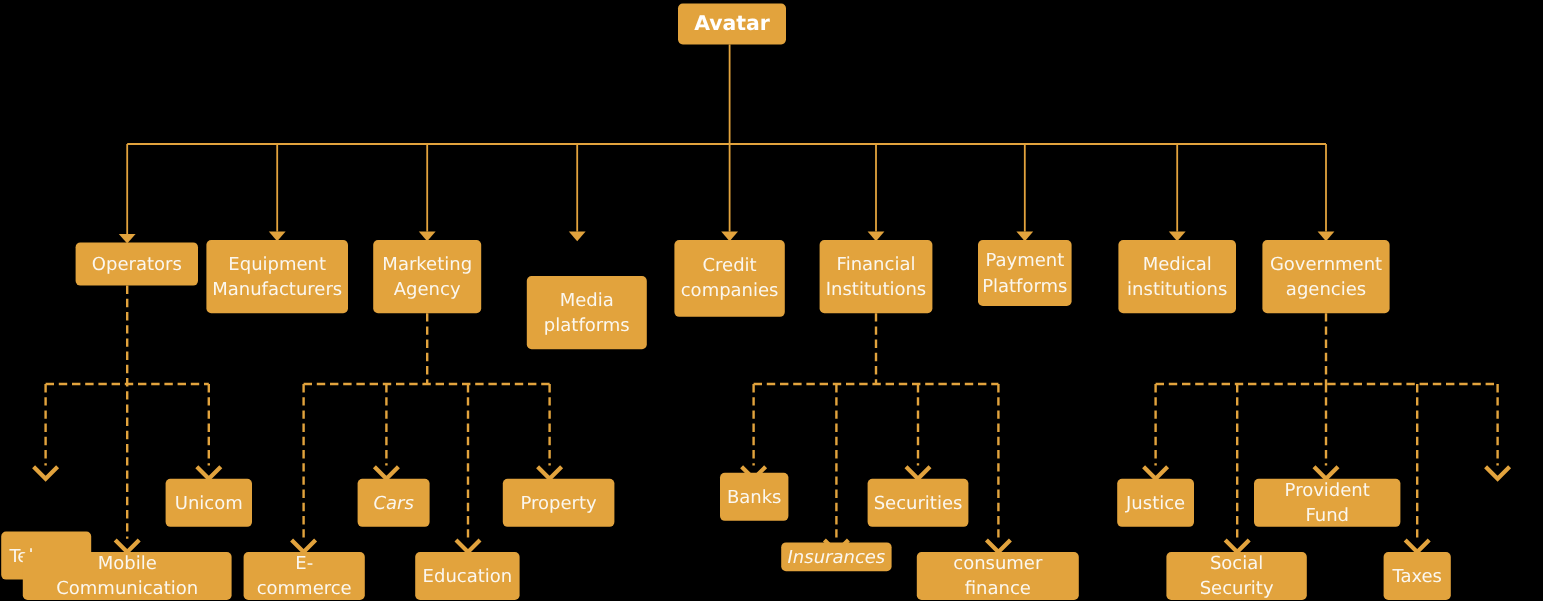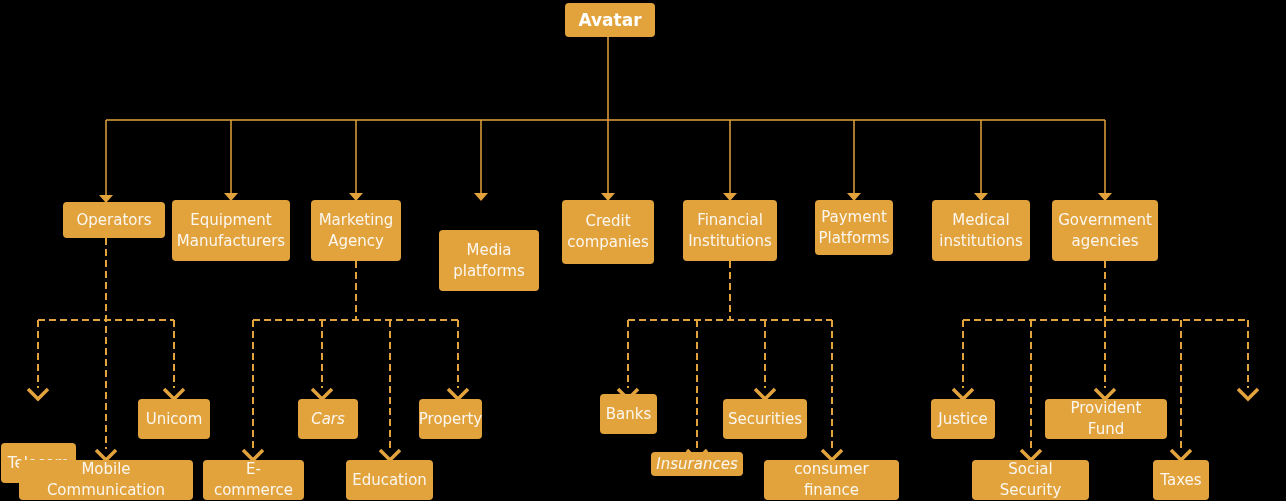--- a/index.html
+++ b/index.html
@@ -124,21 +124,21 @@
   <div class="node" style="left:439px;top:200px;width:100px;height:61px;margin-top:30px;">Media platforms</div>
   <div class="node" style="left:562px;top:200px;width:92px;height:64px;">Credit companies</div>
   <div class="node" style="left:683px;top:200px;width:94px;height:61px;">Financial Institutions</div>
   <div class="node" style="left:815px;top:200px;width:78px;height:55px;">Payment Platforms</div>
   <div class="node" style="left:932px;top:200px;width:98px;height:61px;">Medical institutions</div>
   <div class="node" style="left:1052px;top:200px;width:106px;height:61px;">Government agencies</div>
 
   <div class="node" style="left:1px;top:399px;width:75px;height:40px;margin-top:44px;">Telecom</div>
   <div class="node" style="left:138px;top:399px;width:72px;height:40px;">Unicom</div>
   <div class="node" style="left:298px;top:399px;width:60px;height:40px;font-style:italic;">Cars</div>
-  <div class="node" style="left:419px;top:399px;width:63px;height:40px;">Property</div>
+  <div class="node" style="left:419px;top:399px;width:93px;height:40px;">Property</div>
   <div class="node" style="left:600px;top:394px;width:57px;height:40px;">Banks</div>
   <div class="node" style="left:723px;top:399px;width:84px;height:40px;">Securities</div>
   <div class="node" style="left:931px;top:399px;width:64px;height:40px;">Justice</div>
   <div class="node" style="left:1045px;top:399px;width:122px;height:40px;">Provident Fund</div>
 
   <div class="node" style="left:19px;top:460px;width:174px;height:40px;">Mobile Communication</div>
   <div class="node" style="left:203px;top:460px;width:101px;height:40px;">E-commerce</div>
   <div class="node" style="left:346px;top:460px;width:87px;height:40px;">Education</div>
   <div class="node" style="left:651px;top:452px;width:92px;height:24px;font-style:italic;">Insurances</div>
   <div class="node" style="left:764px;top:460px;width:135px;height:40px;">consumer finance</div>

